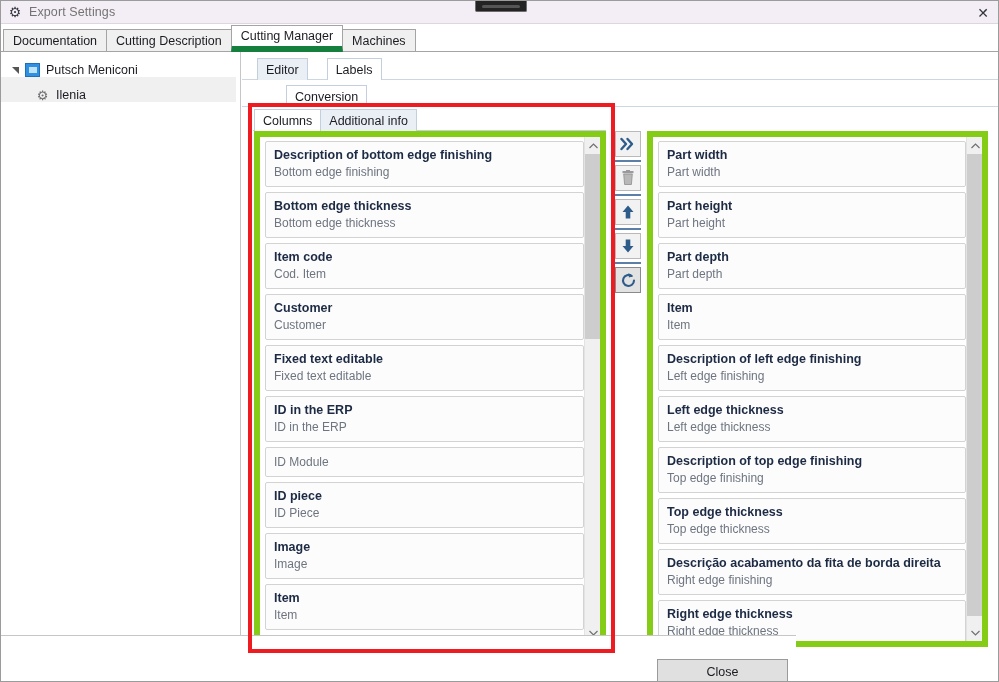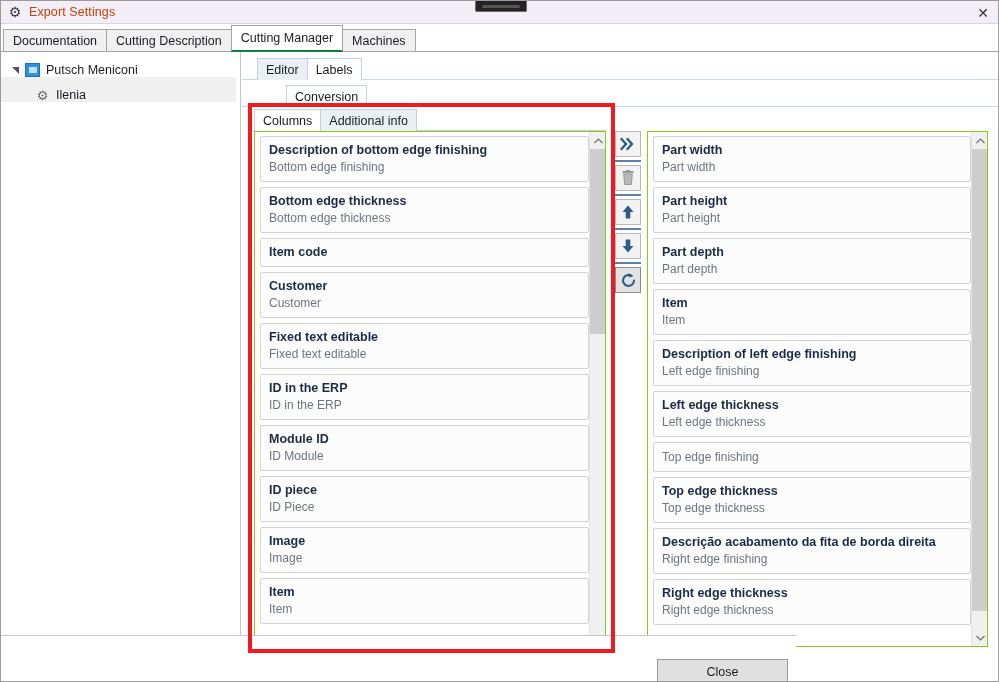--- a/index.html
+++ b/index.html
@@ -27,21 +27,21 @@
     border-bottom: 1px solid #ddd6e0;
     display: flex; align-items: center;
   }
   .titlebar-gear {
     margin-left: 7px; margin-right: 7px;
     width: 14px; height: 14px;
     display: flex; align-items: center; justify-content: center;
     color: #3b3b46; font-size: 14px; line-height: 1;
   }
   .titlebar-text {
-    font-size: 12.5px; color: #c2410c;
+    font-size: 12.5px; color: #737373;
     letter-spacing: .1px;
   }
   .titlebar-close {
     position: absolute; right: 6px; top: 2px;
     width: 22px; height: 19px;
     display: flex; align-items: center; justify-content: center;
     font-size: 14px; color: #34343c;
     cursor: default;
   }
   .notch {
@@ -80,21 +80,21 @@
     background: #f0f0f0;
     border: 1px solid #a4a4a4;
     border-bottom: 1px solid #a4a4a4;
     margin-right: -1px;
     position: relative; z-index: 1;
     cursor: default;
   }
   .tab.active {
     height: 27px;
     background: #ffffff;
-    border-bottom: 2px solid #15803d;
+    border-bottom: 6px solid #15803d;
     z-index: 5;
   }
 
   
   .tree-pane {
     position: absolute; left: 0; top: 51px;
     width: 240px; height: 583px;
     background: #ffffff;
     border-right: 1px solid #c6c6c6;
   }
@@ -133,20 +133,21 @@
     position: absolute; left: 241px; top: 51px;
     width: 758px; height: 583px;
     background: #ffffff;
   }
 
   
   .tabstrip-inner {
     position: absolute; left: 15px; top: 5px;
     display: flex; align-items: flex-end; height: 23px;
     z-index: 3;
+    gap: 20px;
   }
   .tabstrip-inner-bg {
     position: absolute; left: 0; top: 27px; width: 758px; height: 1px;
     background: #ccd7e4;
   }
   .tab-sm {
     height: 22px; padding: 0 8px;
     display: flex; align-items: center;
     font-size: 12.5px; color: #1b1b22;
     background: #eaeff5;
@@ -187,21 +188,21 @@
   .tabstrip-inner3-bg {
     position: absolute; left: 11px; top: 78px; width: 353px; height: 1px;
     background: #c3cfdc;
     z-index: 2;
   }
 
   
   .list-box {
     position: absolute;
     background: #000000;
-    border: 1px solid #84cc16;
+    border: 6px solid #84cc16;
     overflow: hidden;
   }
   .list-left  { left: 12px;  top: 79px; width: 352px; height: 516px; }
   .list-right { left: 405px; top: 79px; width: 341px; height: 516px; }
 
   .list-scrollarea {
     position: absolute; left: 0; top: 0; bottom: 0;
     right: 16px;
     overflow: hidden;
     padding: 4px 0 0 5px;
@@ -347,35 +348,35 @@
           <div class="list-item">
             <div class="li-title">Description of bottom edge finishing</div>
             <div class="li-sub">Bottom edge finishing</div>
           </div>
           <div class="list-item">
             <div class="li-title">Bottom edge thickness</div>
             <div class="li-sub">Bottom edge thickness</div>
           </div>
           <div class="list-item">
             <div class="li-title">Item code</div>
+            <div class="li-sub">Cod. Item</div>
           </div>
           <div class="list-item">
             <div class="li-title">Customer</div>
             <div class="li-sub">Customer</div>
           </div>
           <div class="list-item">
             <div class="li-title">Fixed text editable</div>
             <div class="li-sub">Fixed text editable</div>
           </div>
           <div class="list-item">
             <div class="li-title">ID in the ERP</div>
             <div class="li-sub">ID in the ERP</div>
           </div>
           <div class="list-item">
-            <div class="li-title">Module ID</div>
             <div class="li-sub">ID Module</div>
           </div>
           <div class="list-item">
             <div class="li-title">ID piece</div>
             <div class="li-sub">ID Piece</div>
           </div>
           <div class="list-item">
             <div class="li-title">Image</div>
             <div class="li-sub">Image</div>
           </div>
@@ -455,20 +456,21 @@
           </div>
           <div class="list-item">
             <div class="li-title">Description of left edge finishing</div>
             <div class="li-sub">Left edge finishing</div>
           </div>
           <div class="list-item">
             <div class="li-title">Left edge thickness</div>
             <div class="li-sub">Left edge thickness</div>
           </div>
           <div class="list-item">
+            <div class="li-title">Description of top edge finishing</div>
             <div class="li-sub">Top edge finishing</div>
           </div>
           <div class="list-item">
             <div class="li-title">Top edge thickness</div>
             <div class="li-sub">Top edge thickness</div>
           </div>
           <div class="list-item">
             <div class="li-title">Descrição acabamento da fita de borda direita</div>
             <div class="li-sub">Right edge finishing</div>
           </div>

